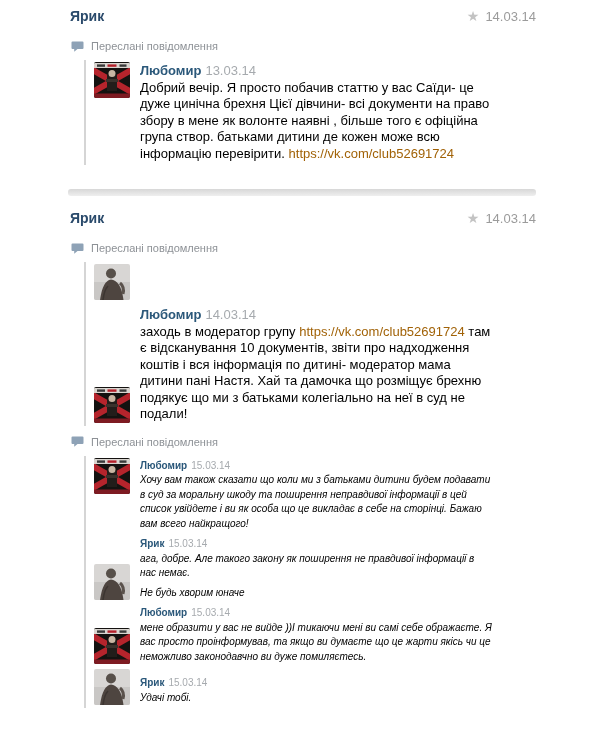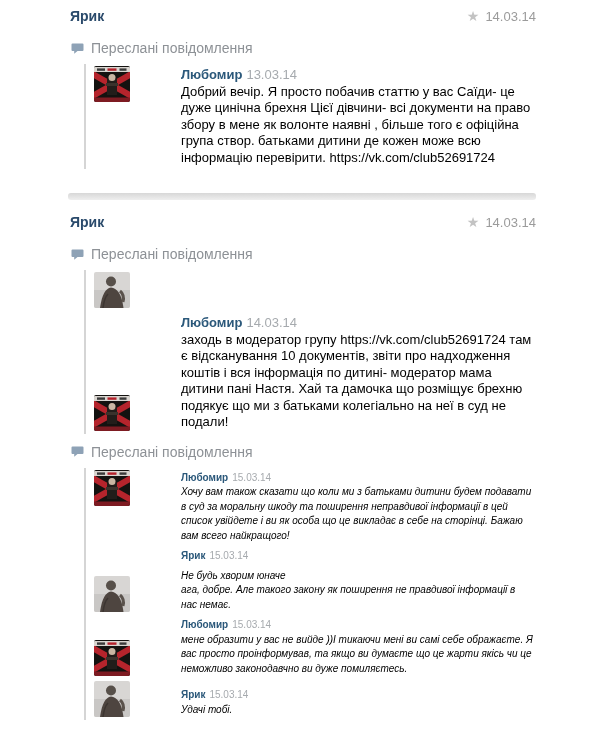--- a/index.html
+++ b/index.html
@@ -8,35 +8,35 @@
     font-family:"Liberation Sans", sans-serif; color:#000;
     -webkit-font-smoothing:antialiased;
   }
   .page { padding:6px 64px 0 68px; }
 
   .chat-header { display:flex; justify-content:space-between; align-items:baseline; padding:2px 0 0 2px; }
   .title { font-weight:bold; font-size:14px; color:#2a4a6b; text-decoration:none; cursor:pointer; }
   .meta { display:flex; align-items:center; gap:6px; font-size:13px; color:#9b9b9b; }
   .star { color:#c3c3c3; font-size:14px; line-height:14px; cursor:pointer; }
 
-  .fwd-label { margin:16px 0 0 3px; color:#8d9196; font-size:14px; display:flex; align-items:center; gap:7px; }
+  .fwd-label { margin:16px 0 0 3px; color:#8d9196; font-size:11px; display:flex; align-items:center; gap:7px; }
   .fwd-label.nested-label { margin-top:10px; }
   .bubble-icon svg { display:block; }
 
   .fwd-group { margin:8px 0 0 16px; border-left:2px solid #d5d5d5; padding:2px 0 3px 8px; }
-  .msg { display:flex;gap:41px; }
+  .msg { display:flex; }
   .msg + .msg { margin-top:6px;align-items:flex-end; }
   .avatar { width:36px; height:36px; border-radius:2px; overflow:hidden; flex:none; margin-right:10px; cursor:pointer; }
   .avatar svg { display:block; }
   .msg-body { font-size:13px; line-height:16.5px; padding-top:1px; }
   .author { font-weight:bold; color:#2b587a; text-decoration:none; cursor:pointer; }
   .mdate { color:#a6aaae; margin-left:4px; }
   .msg-text { max-width:354px; }
   .para2 { margin-top:5px; }
-  .link { color:#000000; text-decoration:none; cursor:pointer; }
+  .link { color:#a16207; text-decoration:none; cursor:pointer; }
 
   .divider { height:7px; border-radius:3px; background:linear-gradient(#d7d7d7,#efefef); margin:24px 0 12px 0; }
 
   .nested .msg-body { font-size:10px; line-height:14.5px; }
   .nested .msg + .msg { margin-top:5px; }
   .nested .msg-text { max-width:352px;font-style:italic; }
 </style>
 </head>
 <body>
 
@@ -174,22 +174,22 @@
       <div class="msg">
         <span class="avatar">
             <svg width="36" height="36">
               <use href="#av-yaryk"></use>
             </svg>
           </span>
         <div class="msg-body">
           <div>
             <a class="author">Ярик</a><span class="mdate">15.03.14</span>
           </div>
+          <div class="msg-text">ага, добре. Але такого закону як поширення не правдивої інформації в нас немає.</div>
           <div class="msg-text para2">Не будь хворим юначе</div>
-          <div class="msg-text">ага, добре. Але такого закону як поширення не правдивої інформації в нас немає.</div>
         </div>
       </div>
       <div class="msg">
         <span class="avatar">
             <svg width="36" height="36">
               <use href="#av-lyub"></use>
             </svg>
           </span>
         <div class="msg-body">
           <div>

